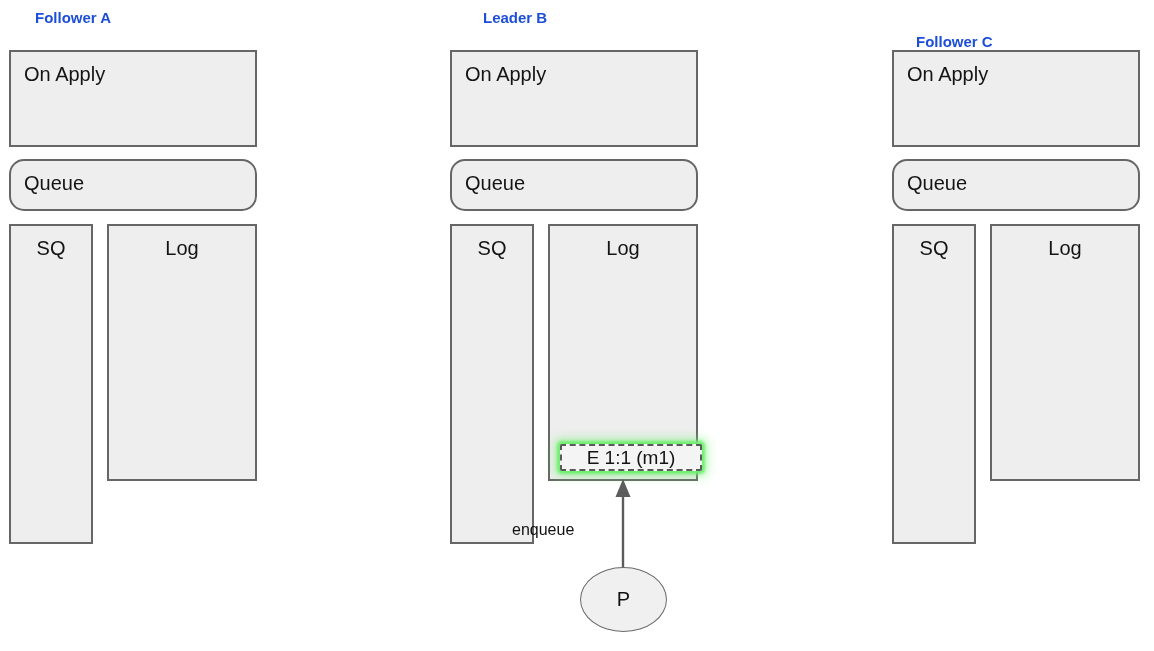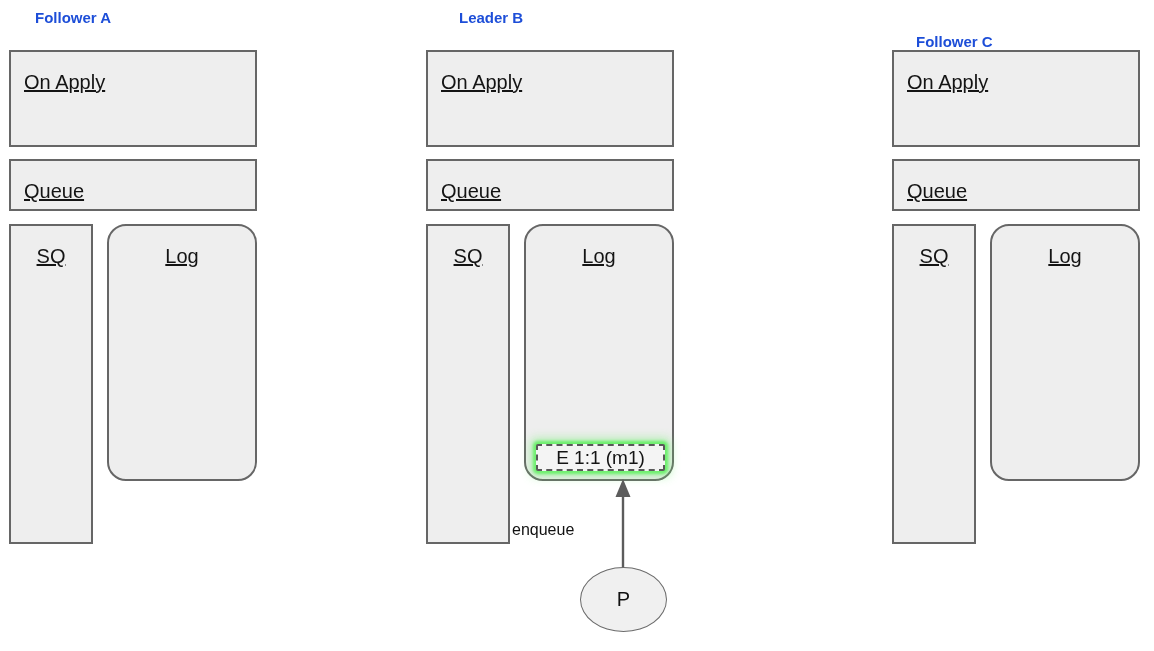--- a/index.html
+++ b/index.html
@@ -23,53 +23,52 @@
     background: #ffffff;
     overflow: hidden;
   }
   .node {
     position: absolute;
     top: 0;
     width: 248px;
     height: 481px;
   }
   .node-a { left: 9px; }
-  .node-b { left: 426px; }
+  .node-b { left: 450px; }
   .node-c { left: 892px; }
   .node-title {
     position: absolute;
     top: 10px;
     left: 26px;
     font-size: 15px;
     font-weight: bold;
     color: #1d4ed8;
     line-height: 1;
     white-space: nowrap;
   }
   .node-b .node-title { left: 33px; }
   .node-c .node-title { top: 6px; left: 24px; margin-top: 28px; }
   .dbox {
     position: absolute;
     background: var(--box-fill);
     border: 2px solid var(--box-border);
     font-size: 20px;
     line-height: 1;
-    padding-top: 20px;
+    padding-top: 12px;
     color: #141414;
-    text-decoration: underline;
   }
   .box-on-apply { top: 50px; left: 0; width: 248px; height: 97px; padding-left: 13px; }
-  .box-queue   { top: 159px; left: 0; width: 248px; height: 52px; padding-left: 13px; }
+  .box-queue   { top: 159px; left: 0; width: 248px; height: 52px; padding-left: 13px; border-radius: 15px; }
   .box-sq      { top: 224px; left: 0; width: 84px;  height: 320px; text-align: center; }
-  .box-log     { top: 224px; left: 98px; width: 150px; height: 257px; text-align: center; border-radius: 19px; }
+  .box-log     { top: 224px; left: 98px; width: 150px; height: 257px; text-align: center; }
   .log-entry {
     position: absolute;
     left: 10px;
     bottom: 8px;
-    width: 129px;
+    width: 142px;
     height: 27px;
     background: var(--entry-fill);
     border: 2px dashed #595959;
     border-radius: 2px;
     display: flex;
     align-items: center;
     justify-content: center;
     font-size: 19px;
     padding: 0;
     box-shadow: 0 0 3px 3px var(--entry-glow), 0 0 10px 6px rgba(110, 240, 110, 0.45);

